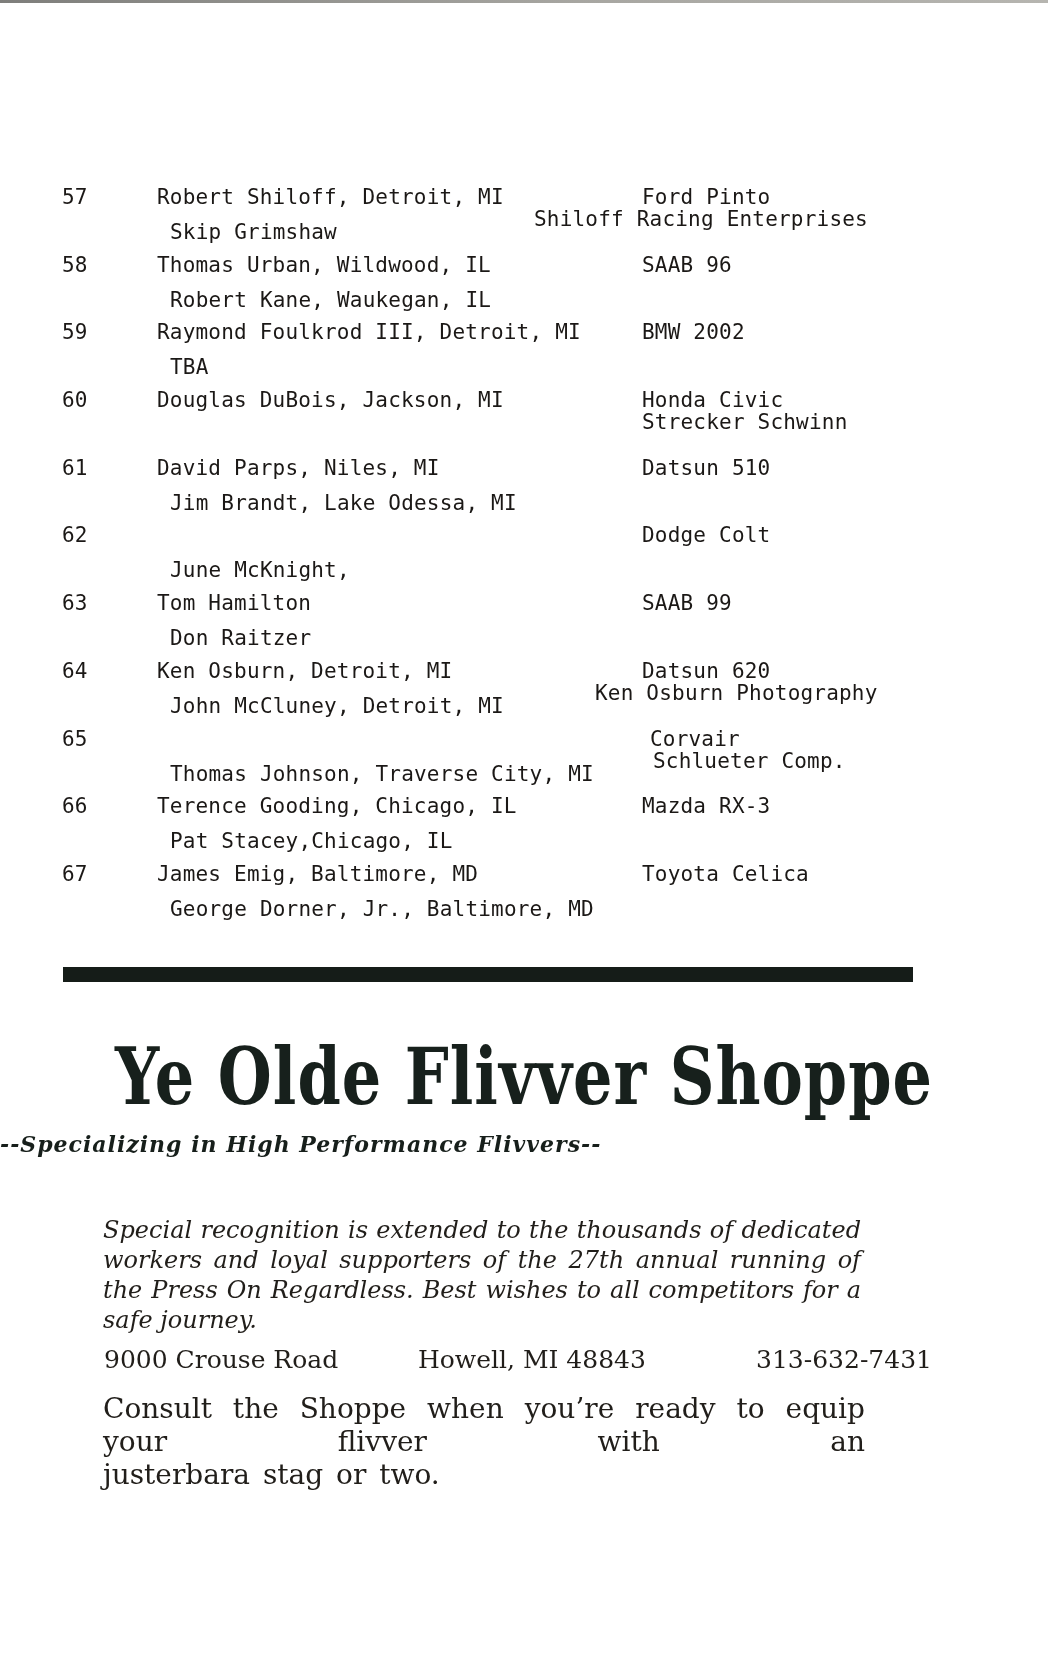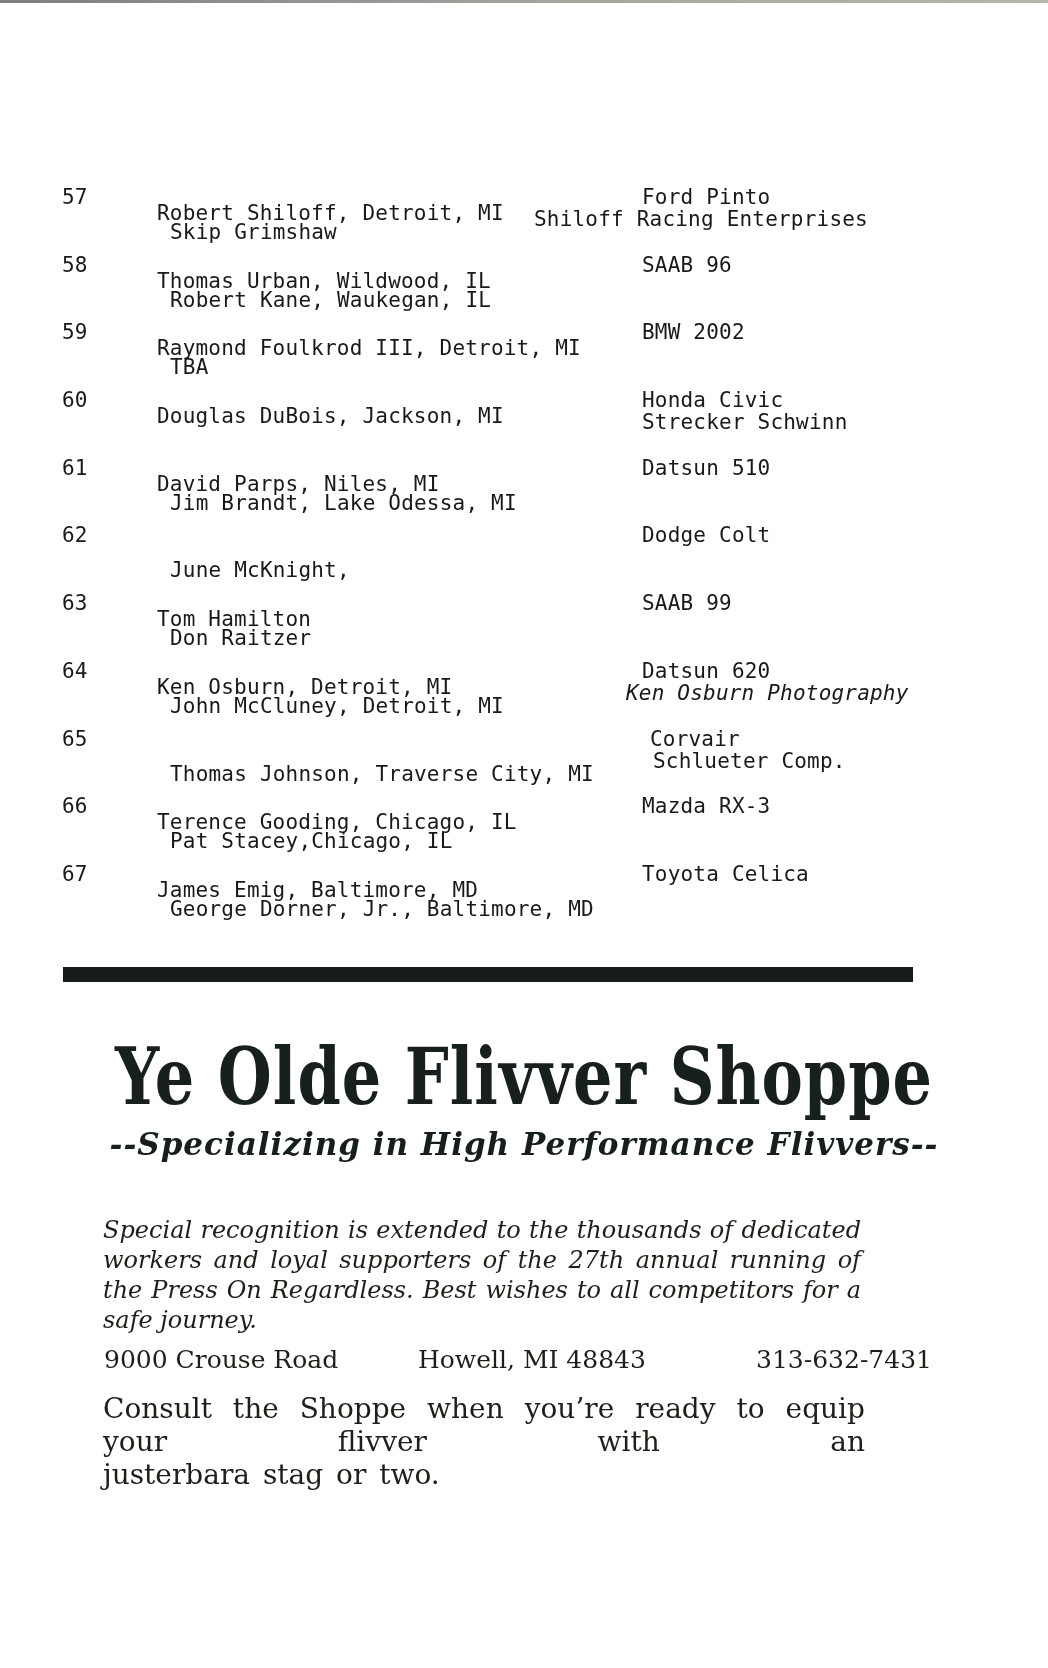--- a/index.html
+++ b/index.html
@@ -22,26 +22,26 @@
     position:absolute; top:186px; left:0; width:100%;
     font-family:"DejaVu Sans Mono", monospace;
     font-size:21px; letter-spacing:0.2px;
     color:#1b1816;
   }
   .entry { position:relative; height:44px; margin-bottom:23.7px; }
   .entry span {
     position:absolute; white-space:pre; line-height:22px;
   }
   .e-num      { left:62px;  top:0; }
-  .e-driver   { left:157px; top:16px; }
+  .e-driver   { left:157px; top:0; }
   .e-vehicle  { left:642px; top:0; }
   .e-codriver { left:170px; top:35px; }
   .e-sponsor  { left:642px; top:22px; }
   .entry[data-num="57"] .e-sponsor { left:534px; }
-  .entry[data-num="64"] .e-sponsor { left:626px;font-style:italic; }
+  .entry[data-num="64"] .e-sponsor { left:595px; }
   .entry[data-num="65"] .e-vehicle { left:650px; }
   .entry[data-num="65"] .e-sponsor { left:653px; }
 
   
   .divider {
     position:absolute; top:967px; left:63px;
     width:850px; height:15px;
     background:#151c18;
   }
 
@@ -51,24 +51,24 @@
     text-align:center;
     font-family:"DejaVu Serif", serif;
     font-weight:bold;
     font-size:62px; line-height:74px;
     letter-spacing:1px;
     transform:scaleY(1.28); transform-origin:top center;
     color:#17201c;
   }
   .ad-tagline {
     position:absolute; top:1124px; left:0; width:100%;
-    text-align:center;
+    text-align:left;
     font-family:"DejaVu Serif", serif;
     font-style:italic; font-weight:bold;
-    font-size:31px; line-height:40px;
+    font-size:22px; line-height:40px;
     letter-spacing:1px;
     color:#171f1b;
   }
   .ad-body {
     position:absolute; top:1198px; left:103px; width:758px;
     font-family:"DejaVu Serif", serif;
     font-style:italic;
     font-size:24px; line-height:30px;
     color:#211e1a;
     margin-top:17px;

